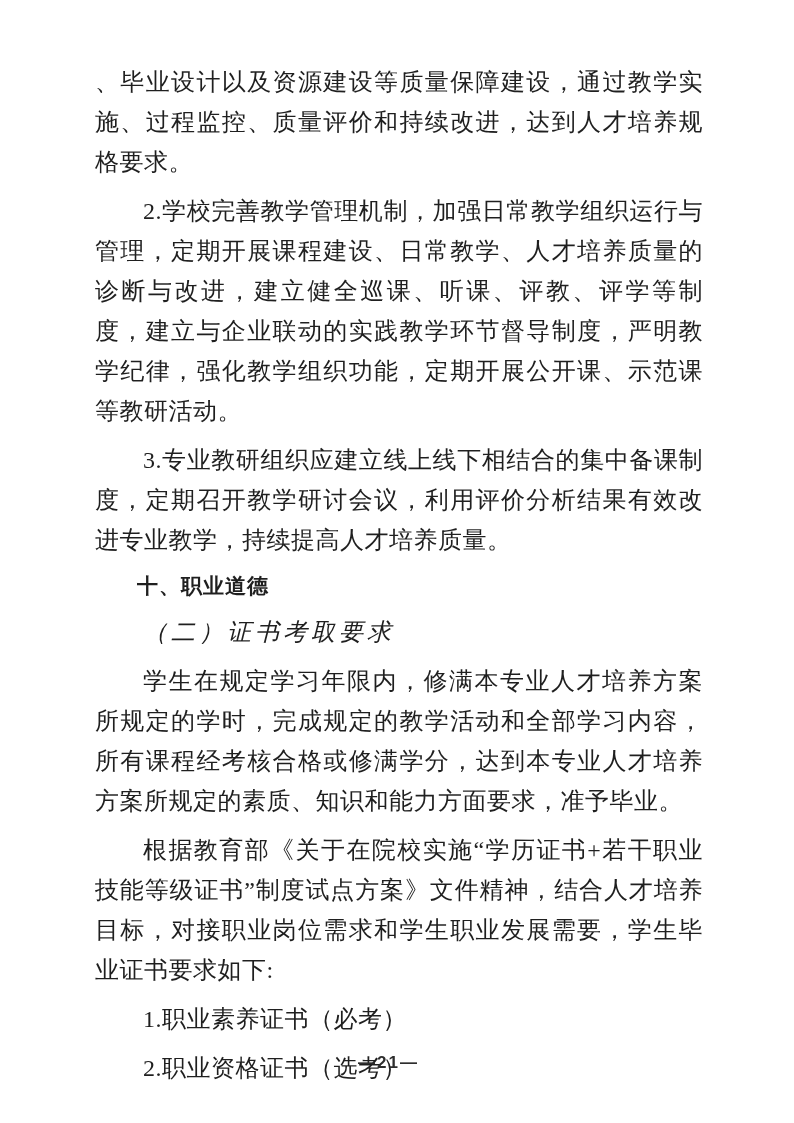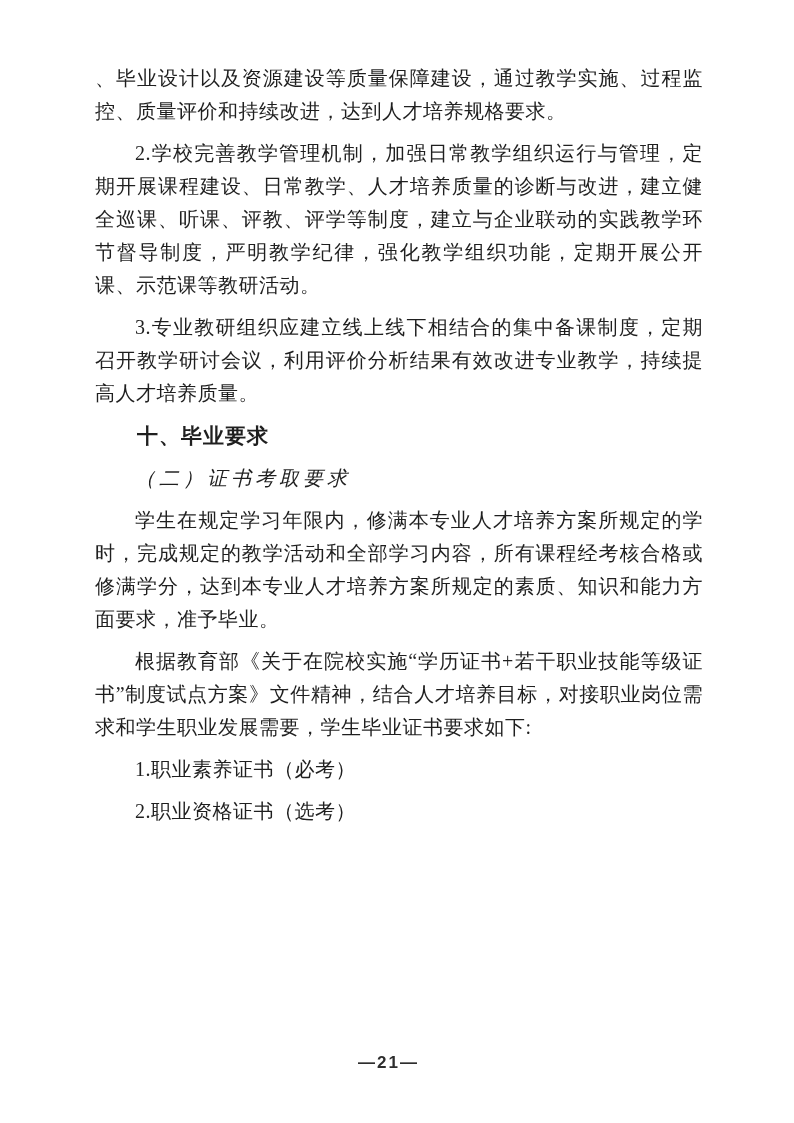--- a/index.html
+++ b/index.html
@@ -17,22 +17,22 @@
     color: #1f1f1f;
   }
   .content {
     position: absolute;
     left: 95px;
     top: 62px;
     width: 608px;
   }
   .block {
     margin: 0;
-    font-size: 20px;
-    line-height: 33px;
+    font-size: 24px;
+    line-height: 40px;
     text-align: justify;
     letter-spacing: 0.5px;
   }
   .block + .block {
     margin-top: 9px;
   }
   .body-indent {
     text-indent: 2em;
   }
   .heading {
@@ -64,21 +64,21 @@
   }
 </style>
 </head>
 <body>
 
 <div class="page">
   <div class="content">
     <p class="block continuation">、毕业设计以及资源建设等质量保障建设，通过教学实施、过程监控、质量评价和持续改进，达到人才培养规格要求。</p>
     <p class="block body-indent">2.学校完善教学管理机制，加强日常教学组织运行与管理，定期开展课程建设、日常教学、人才培养质量的诊断与改进，建立健全巡课、听课、评教、评学等制度，建立与企业联动的实践教学环节督导制度，严明教学纪律，强化教学组织功能，定期开展公开课、示范课等教研活动。</p>
     <p class="block body-indent">3.专业教研组织应建立线上线下相结合的集中备课制度，定期召开教学研讨会议，利用评价分析结果有效改进专业教学，持续提高人才培养质量。</p>
-    <p class="block heading">十、毕业要求</p>
+    <p class="block heading">十、职业道德</p>
     <p class="block subheading">（二）证书考取要求</p>
     <p class="block body-indent">学生在规定学习年限内，修满本专业人才培养方案所规定的学时，完成规定的教学活动和全部学习内容，所有课程经考核合格或修满学分，达到本专业人才培养方案所规定的素质、知识和能力方面要求，准予毕业。</p>
     <p class="block body-indent">根据教育部《关于在院校实施“学历证书+若干职业技能等级证书”制度试点方案》文件精神，结合人才培养目标，对接职业岗位需求和学生职业发展需要，学生毕业证书要求如下:</p>
     <p class="block body-indent">1.职业素养证书（必考）</p>
     <p class="block body-indent">2.职业资格证书（选考）</p>
   </div>
   <div class="footer">—21—</div>
 </div>
 
 </body></html>

